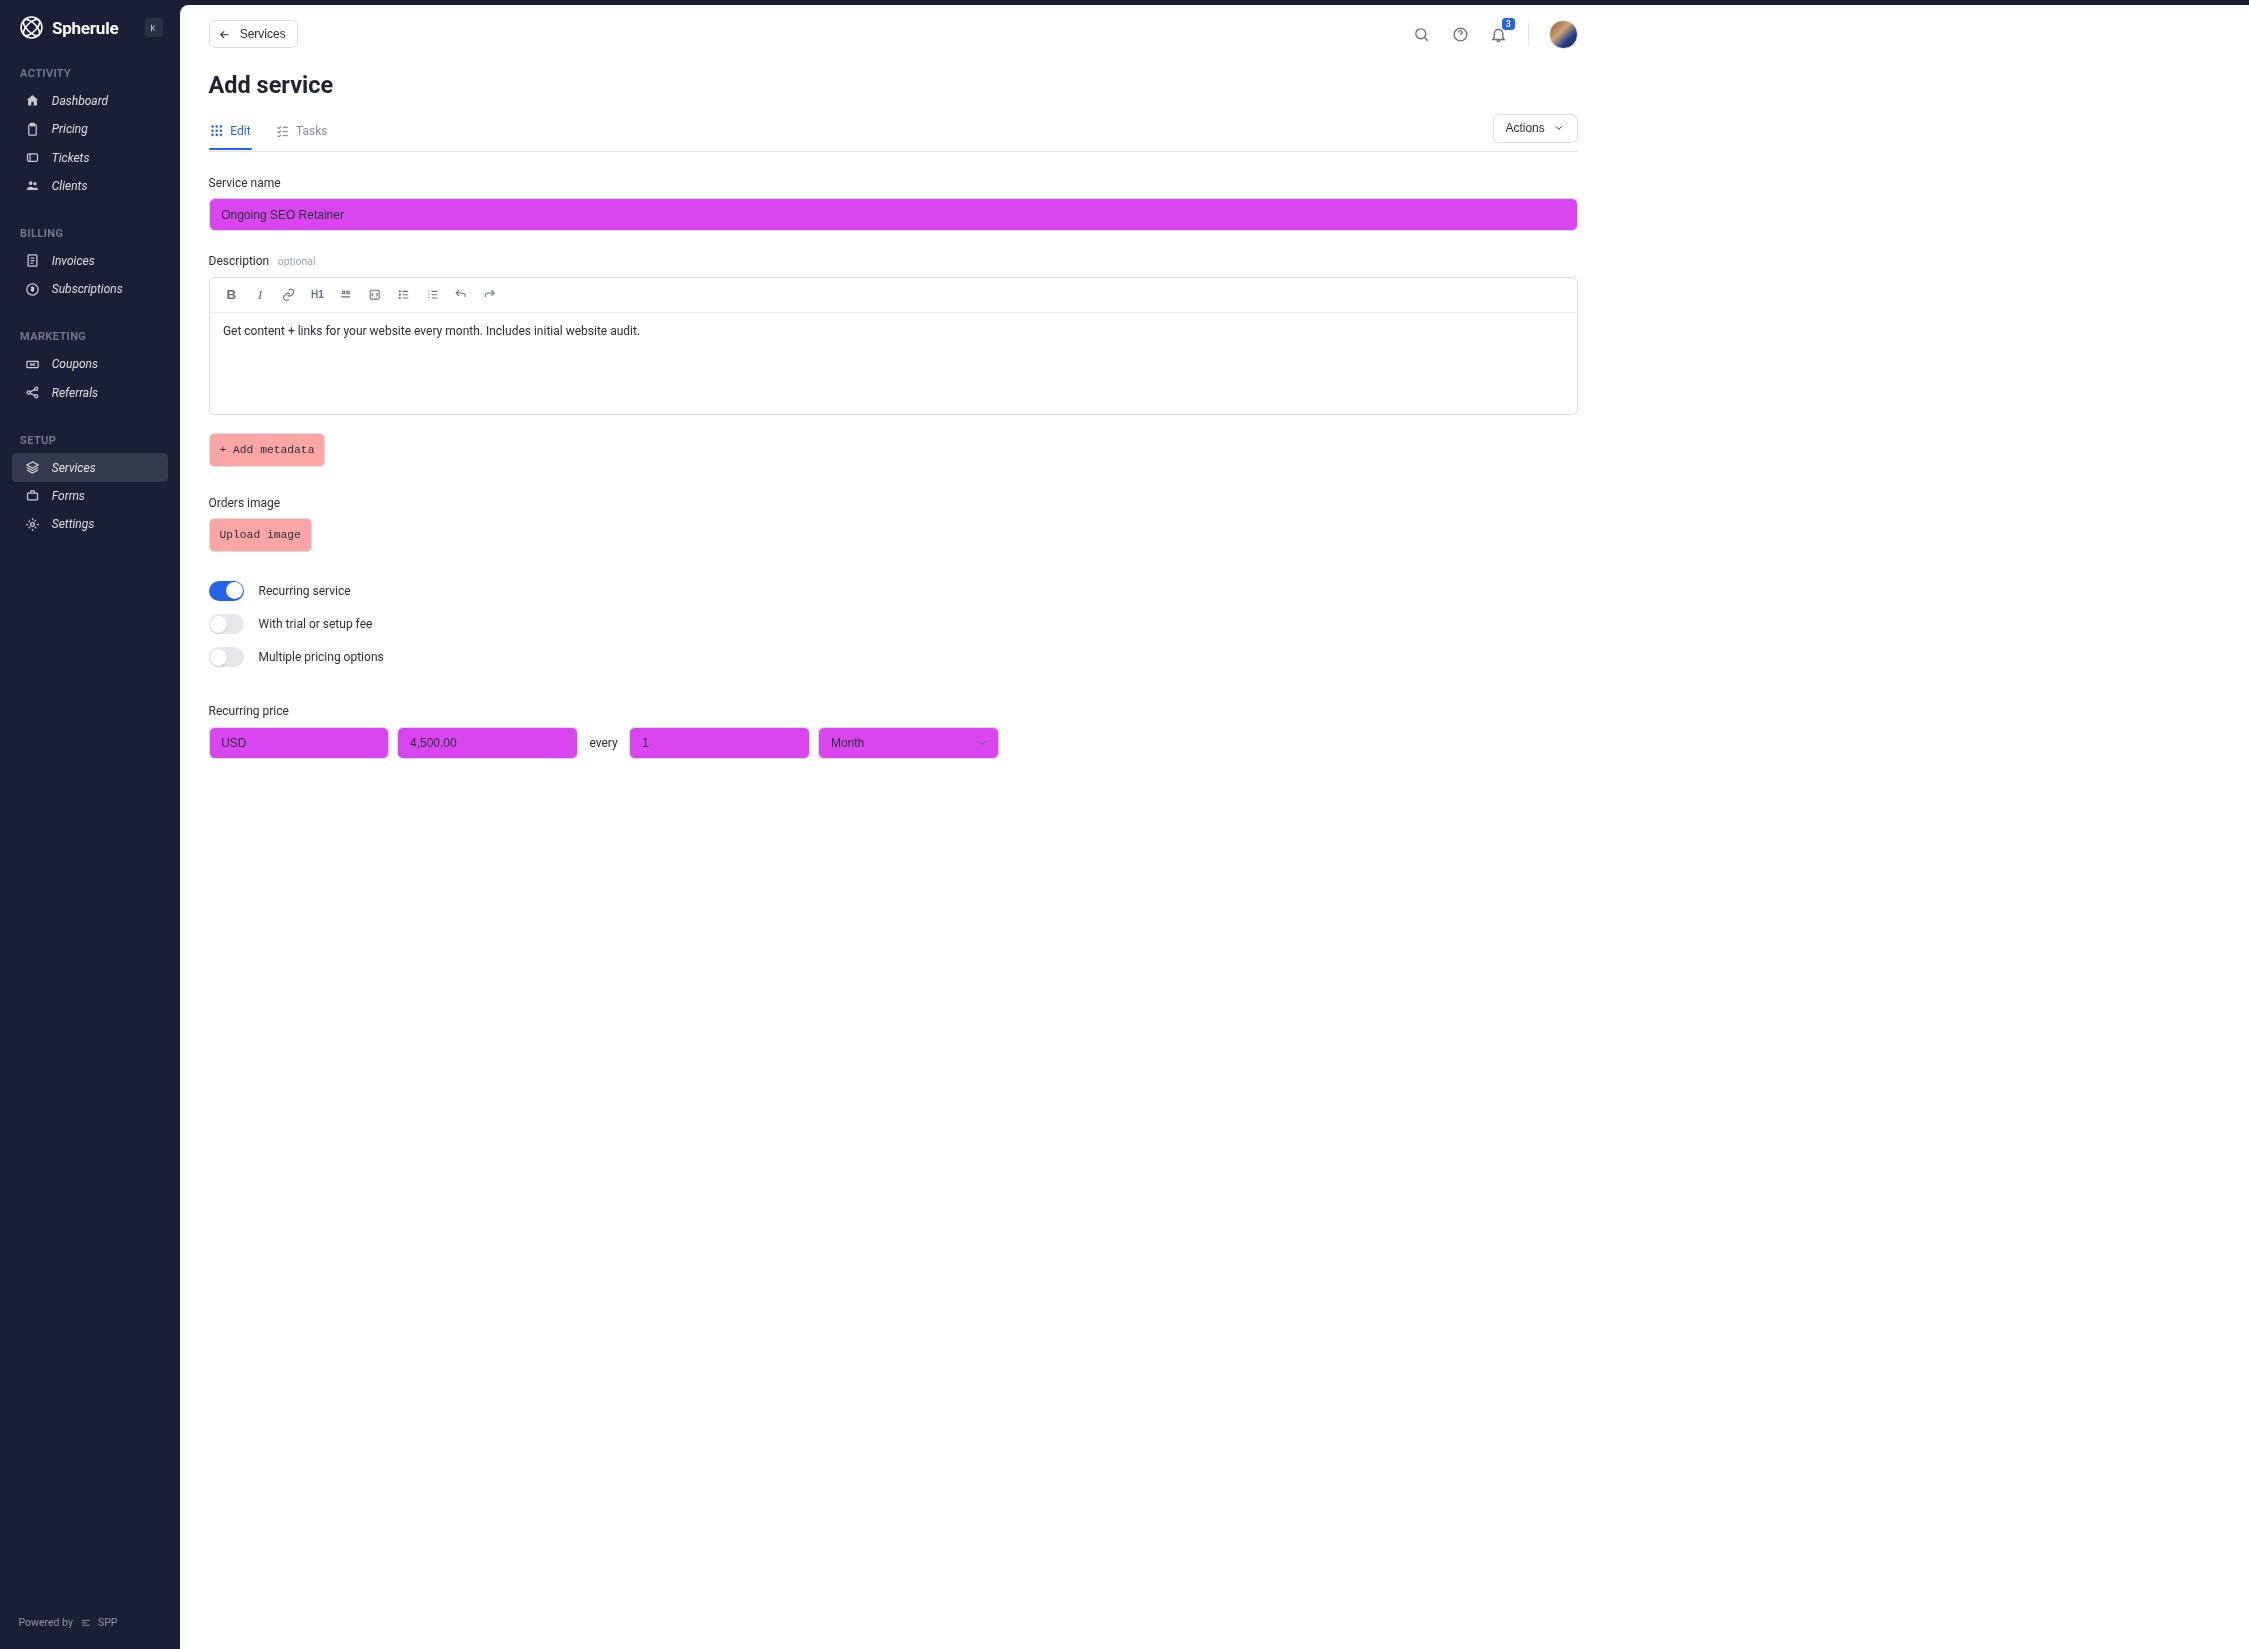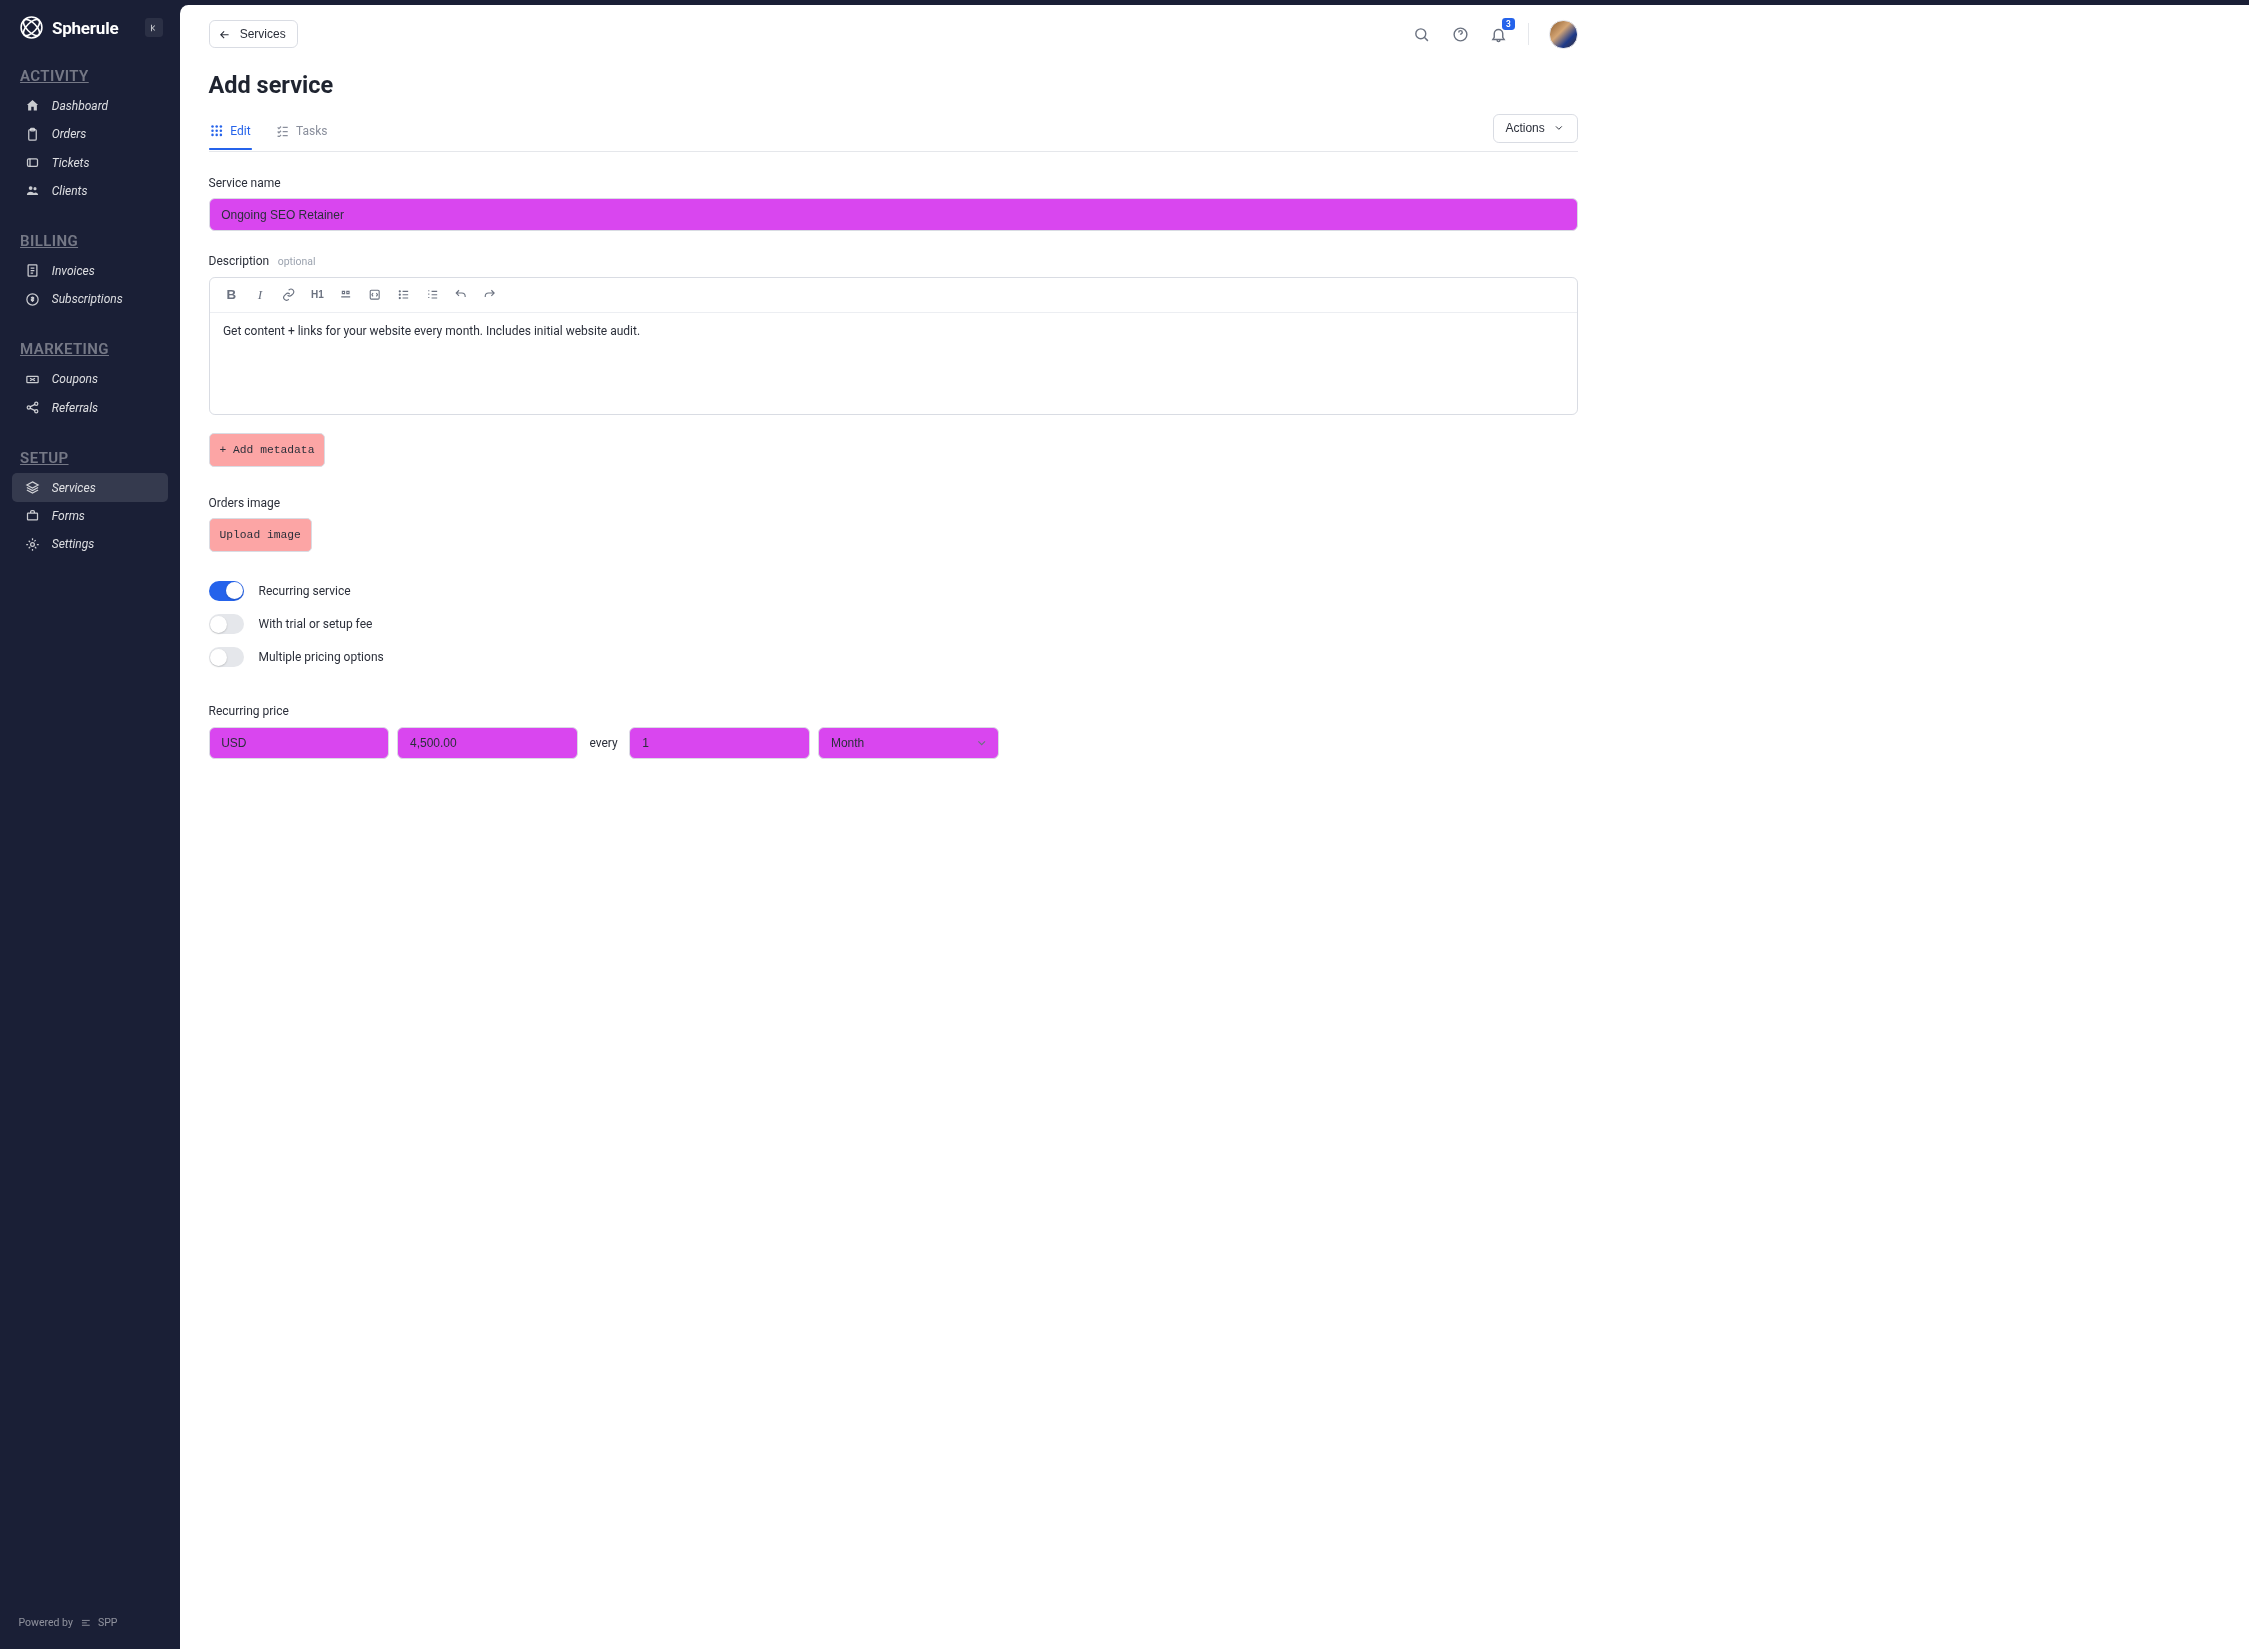--- a/index.html
+++ b/index.html
@@ -6,21 +6,21 @@
 body { font-family: -apple-system, BlinkMacSystemFont, "Segoe UI", Roboto, Helvetica, Arial, sans-serif; background: #1a1f36; color: #1a1f36; overflow: hidden; }
 .app { display: flex; height: 100vh; width: 100vw; }
 
 
 .sidebar { width: 180px; background: #1a1f36; color: #fff; display: flex; flex-direction: column; flex-shrink: 0; position: relative; }
 .sidebar-header { display: flex; align-items: center; padding: 15px 17px 18.5px 18.5px; gap: 8.4px; }
 .logo { display: flex; align-items: center; gap: 8.4px; color: #fff; font-weight: 700; font-size: 17px; letter-spacing: -0.2px; }
 .collapse-btn { margin-left: auto; width: 18.5px; height: 18.5px; border-radius: 3.4px; background: rgba(255,255,255,0.08); display: flex; align-items: center; justify-content: center; cursor: pointer; }
 .collapse-btn svg { stroke: rgba(255,255,255,0.7); }
 .nav-section { padding: 0 6.7px; }
-.nav-section-title { font-size: 15px; font-weight: 600; color: rgba(255,255,255,0.4); letter-spacing: 0.4px; padding: 8.4px 13.4px 6.7px; text-decoration: underline; }
+.nav-section-title { font-size: 11px; font-weight: 600; color: rgba(255,255,255,0.4); letter-spacing: 0.4px; padding: 8.4px 13.4px 6.7px; }
 .nav-item { display: flex; align-items: center; gap: 11.7px; padding: 6.7px 13.4px; margin: 0 5px; border-radius: 5px; color: rgba(255,255,255,0.85); font-size: 12px; cursor: pointer; font-style: italic; }
 .nav-item.active { background: rgba(255,255,255,0.12); }
 .nav-item svg { width: 15px; height: 15px; flex-shrink: 0; opacity: 0.9; }
 .nav-spacer { height: 18.5px; }
 .sidebar-footer { margin-top: auto; padding: 13.4px 18.5px 20px; display: flex; align-items: center; gap: 6.7px; color: rgba(255,255,255,0.5); font-size: 10.5px; }
 
 
 .main { flex: 1; background: #fff; border-radius: 8.4px 0 0 0; margin-top: 5px; overflow-y: auto; }
 .main-inner { padding: 15px 28.5px 67px; max-width: 1426px; }
 
@@ -104,21 +104,21 @@
         <svg viewBox="0 0 24 24" fill="currentColor">
             <path d="M12 3l9 8h-2v9h-5v-6H10v6H5v-9H3l9-8z"></path>
           </svg>
         <span>Dashboard</span>
       </div>
       <div class="nav-item">
         <svg viewBox="0 0 24 24" fill="none" stroke="currentColor" stroke-width="2">
             <rect x="6" y="4" width="12" height="17" rx="2"></rect>
             <rect x="9" y="2" width="6" height="4" rx="1"></rect>
           </svg>
-        <span>Orders</span>
+        <span>Pricing</span>
       </div>
       <div class="nav-item">
         <svg viewBox="0 0 24 24" fill="none" stroke="currentColor" stroke-width="2">
             <rect x="4" y="6" width="16" height="12" rx="2"></rect>
             <path d="M8 6v12"></path>
           </svg>
         <span>Tickets</span>
       </div>
       <div class="nav-item">
         <svg viewBox="0 0 24 24" fill="currentColor">

